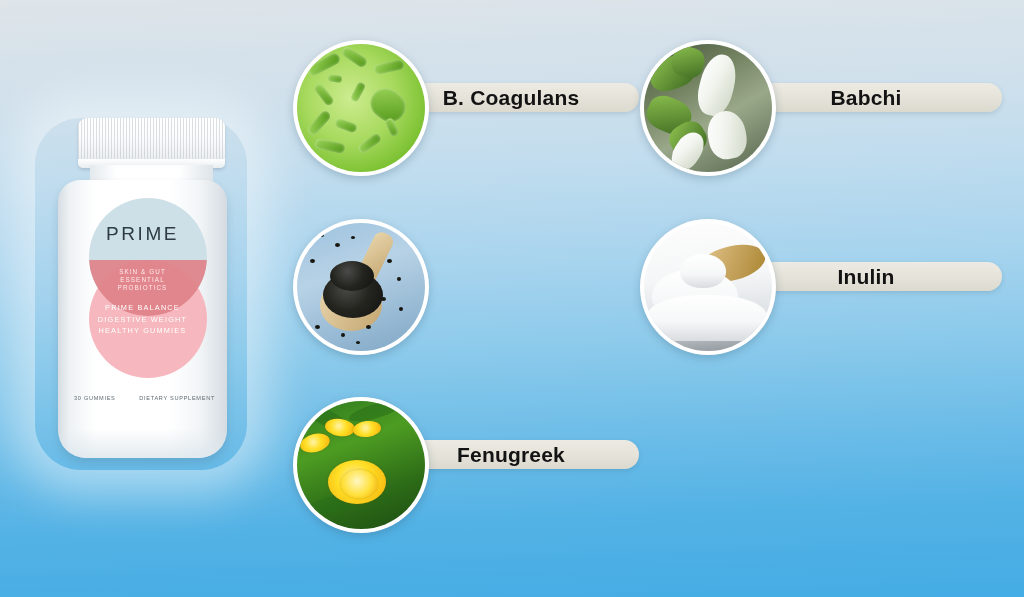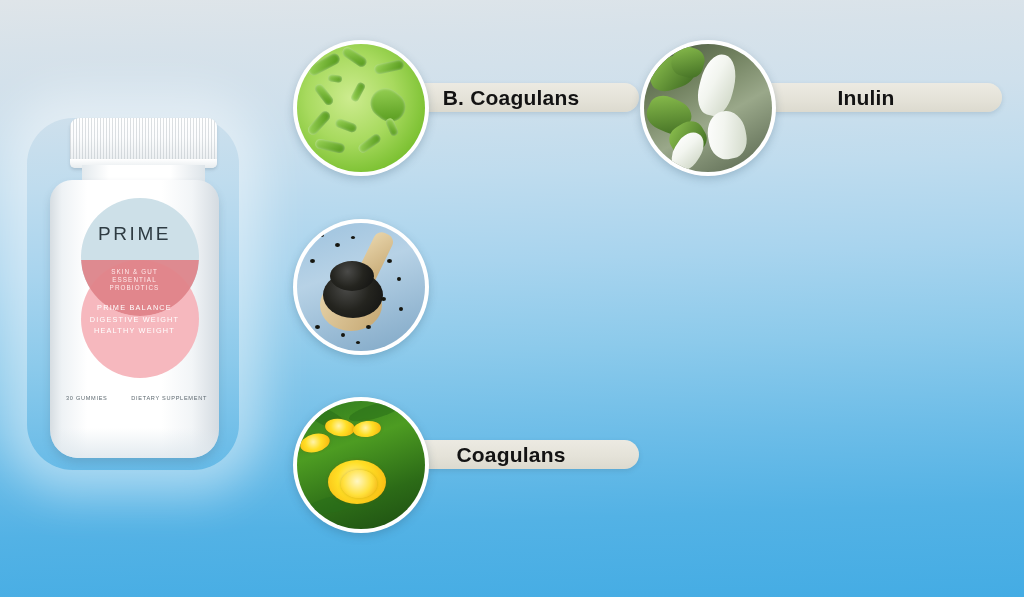--- a/index.html
+++ b/index.html
@@ -15,21 +15,21 @@
         #a8d4ee 44%,
         #8ccaeb 58%,
         #6dbde8 72%,
         #53b2e5 85%,
         #44ace4 100%);
     position:relative;
   }
 
   
   #bottle-area {
-    position:absolute; left:3px; top:0; width:278px; height:452px;padding-left:16px;
+    position:absolute; left:11px; top:0; width:278px; height:452px;padding-left:16px;
   }
   .bottle-glow {
     position:absolute; left:24px; top:118px; width:212px; height:352px;
     border-radius:46px;
     box-shadow:0 0 46px 24px rgba(255,255,255,0.45);
     pointer-events:none;
   }
   .bottle {
     position:absolute; left:47px; top:118px; width:169px; height:340px;
   }
@@ -213,21 +213,21 @@
 
       <div class="tag-top">
         <div>SKIN &amp; GUT</div>
         <div>ESSENTIAL</div>
         <div>PROBIOTICS</div>
       </div>
 
       <div class="tag-main">
         <div>PRIME BALANCE</div>
         <div>DIGESTIVE WEIGHT</div>
-        <div>HEALTHY WEIGHT</div>
+        <div>HEALTHY GUMMIES</div>
       </div>
 
       <div class="footline">
         <span>30 GUMMIES</span>
         <span>DIETARY SUPPLEMENT</span>
       </div>
     </div>
   </div>
 </div>
 
@@ -250,21 +250,21 @@
         <i style="left:14%;top:76%;width:30px;height:10px;transform:rotate(12deg)"></i>
         <i style="left:47%;top:74%;width:25px;height:9px;transform:rotate(-36deg)"></i>
         <i style="left:67%;top:62%;width:18px;height:8px;transform:rotate(66deg)"></i>
         <i style="left:24%;top:24%;width:14px;height:7px;transform:rotate(8deg)"></i>
       </div>
     </div>
   </div>
 
   <div class="item c1 r0">
     <div class="pill">
-      <span>Inulin</span>
+      <span>Babchi</span>
     </div>
     <div class="circle">
       <div class="photo ph-fennel">
         <div class="bulb" style="left:44%;top:8%;width:34px;height:62px;transform:rotate(14deg)"></div>
         <div class="bulb" style="left:50%;top:52%;width:38px;height:48px;transform:rotate(-10deg)"></div>
         <div class="frond" style="left:4%;top:10%;width:46px;height:32px;transform:rotate(-20deg)"></div>
         <div class="frond" style="left:22%;top:2%;width:32px;height:30px;transform:rotate(16deg)"></div>
         <div class="frond" style="left:2%;top:42%;width:44px;height:34px;transform:rotate(24deg)"></div>
         <div class="frond" style="left:20%;top:62%;width:36px;height:32px;transform:rotate(-30deg)"></div>
         <div class="bulb" style="left:24%;top:68%;width:26px;height:40px;transform:rotate(32deg)"></div>
@@ -289,24 +289,37 @@
         <i style="left:66%;top:58%;width:5px;height:4px"></i>
         <i style="left:80%;top:66%;width:4px;height:4px"></i>
         <i style="left:14%;top:80%;width:5px;height:4px"></i>
         <i style="left:34%;top:86%;width:4px;height:4px"></i>
         <i style="left:54%;top:80%;width:5px;height:4px"></i>
         <i style="left:46%;top:92%;width:4px;height:3px"></i>
       </div>
     </div>
   </div>
 
+  <div class="item c1 r1">
+    <div class="pill">
+      <span>Inulin</span>
+    </div>
+    <div class="circle">
+      <div class="photo ph-inulin">
+        <div class="scoop" style="left:44%;top:18%;width:66px;height:34px;transform:rotate(-14deg)"></div>
+        <div class="powder" style="left:6%;top:36%;width:86px;height:54px"></div>
+        <div class="powder" style="left:28%;top:24%;width:46px;height:34px"></div>
+        <div class="powder" style="left:2%;top:56%;width:120px;height:46px;border-radius:46% 46% 0 0"></div>
+      </div>
+    </div>
+  </div>
 
   <div class="item c0 r2">
     <div class="pill">
-      <span>Coagulans</span>
+      <span>Fenugreek</span>
     </div>
     <div class="circle">
       <div class="photo ph-dand">
         <div class="blade" style="left:2%;top:6%;width:50px;height:16px;transform:rotate(26deg)"></div>
         <div class="blade" style="left:40%;top:2%;width:56px;height:14px;transform:rotate(-16deg)"></div>
         <div class="blade" style="left:6%;top:74%;width:60px;height:16px;transform:rotate(-12deg)"></div>
         <div class="flw" style="left:2%;top:26%;width:30px;height:18px;transform:rotate(-14deg)"></div>
         <div class="flw" style="left:22%;top:14%;width:30px;height:17px;transform:rotate(8deg)"></div>
         <div class="flw" style="left:44%;top:16%;width:28px;height:16px;transform:rotate(-6deg)"></div>
         <div class="flw" style="left:24%;top:46%;width:58px;height:44px"></div>

